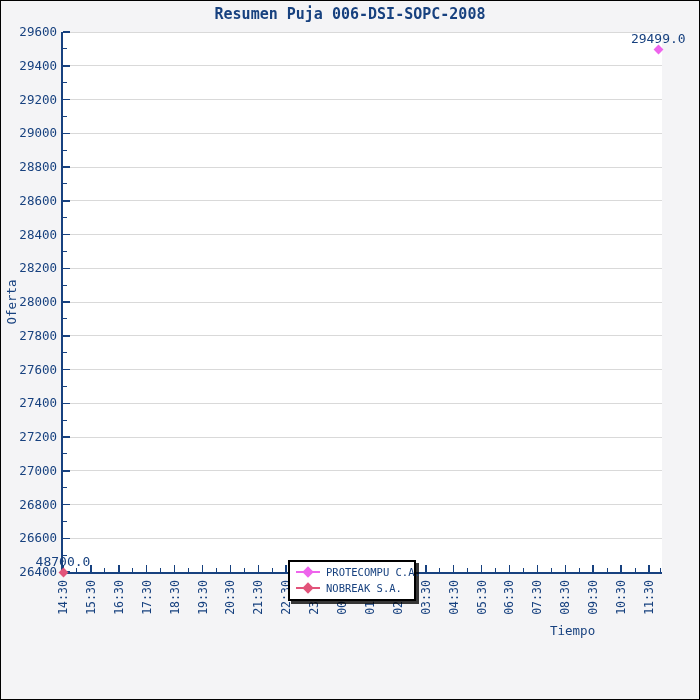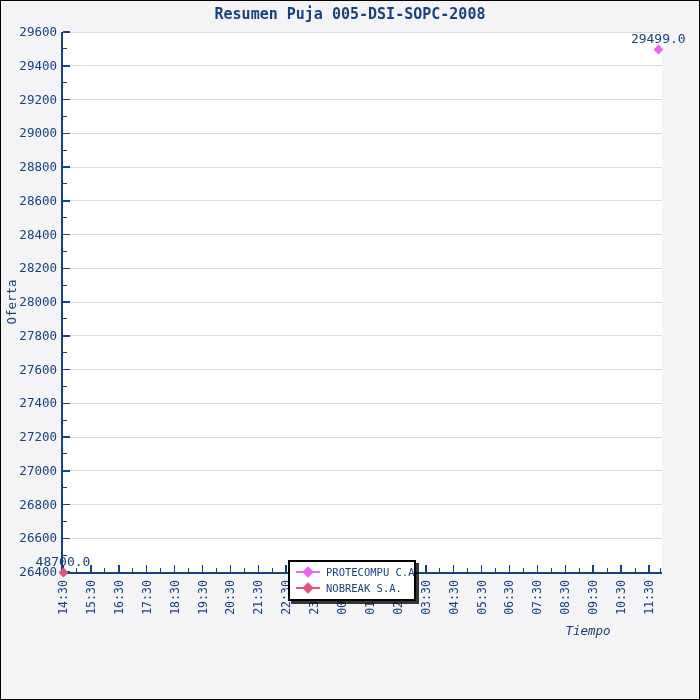--- a/index.html
+++ b/index.html
@@ -23,38 +23,38 @@
     position:absolute; width:40px; height:13px; line-height:13px; text-align:center;
     font-size:11.5px; transform:rotate(-90deg); white-space:nowrap;
   }
   .point{ position:absolute; width:7px; height:7px; transform:rotate(45deg); }
   .point-label{ position:absolute; width:90px; height:13px; line-height:13px; text-align:center; font-size:13px; }
   #ylabel{
     position:absolute; left:-19px; top:294px; width:60px; height:14px; line-height:14px;
     text-align:center; font-size:12.5px; transform:rotate(-90deg);
   }
   #xlabel{
-    position:absolute; left:537px; top:622px; width:100px; text-align:center; font-size:12.5px;font-style:italic;
+    position:absolute; left:549px; top:622px; width:100px; text-align:left; font-size:12.5px;
   }
   #legend{
     position:absolute; left:287px; top:559px; width:128px; box-sizing:border-box;
     background:#ffffff; border:2px solid #000; box-shadow:3px 3px 0 rgba(0,0,0,0.78);
     padding:2px 0 3px; z-index:10;
   }
   .legend-row{ display:flex; align-items:center; height:16px; padding:0 6px; gap:6px; }
   .legend-marker{ position:relative; width:24px; height:10px; flex:none; }
   .lm-line{ position:absolute; left:0; right:0; top:4px; height:2px; }
   .lm-diamond{ position:absolute; left:8px; top:1px; width:8px; height:8px; transform:rotate(45deg); }
   .legend-label{ font-size:10.5px; white-space:nowrap; }
 </style>
 </head>
 <body>
 
 <div id="frame">
-  <div id="title" class="navy" style="color: rgb(23, 65, 127);">Resumen Puja 005-DSI-SOPC-2008</div>
+  <div id="title" class="navy" style="color: rgb(23, 65, 127);">Resumen Puja 006-DSI-SOPC-2008</div>
   <div id="plot-bg"></div>
   <div id="chart-layer">
       <div class="tick" style="left: 62px; top: 570.25px; width: 7px; height: 1.5px; background: rgb(23, 65, 127);"></div>
       <div class="ytick-label navy" style="left: -4px; top: 564px; color: rgb(23, 65, 127);">26400</div>
       <div class="gridline" style="left: 62px; top: 536.75px; width: 599px; background: rgb(217, 217, 217);"></div>
       <div class="tick" style="left: 62px; top: 536.5px; width: 7px; height: 1.5px; background: rgb(23, 65, 127);"></div>
       <div class="ytick-label navy" style="left: -4px; top: 530.25px; color: rgb(23, 65, 127);">26600</div>
       <div class="gridline" style="left: 62px; top: 503px; width: 599px; background: rgb(217, 217, 217);"></div>
       <div class="tick" style="left: 62px; top: 502.75px; width: 7px; height: 1.5px; background: rgb(23, 65, 127);"></div>
       <div class="ytick-label navy" style="left: -4px; top: 496.5px; color: rgb(23, 65, 127);">26800</div>

